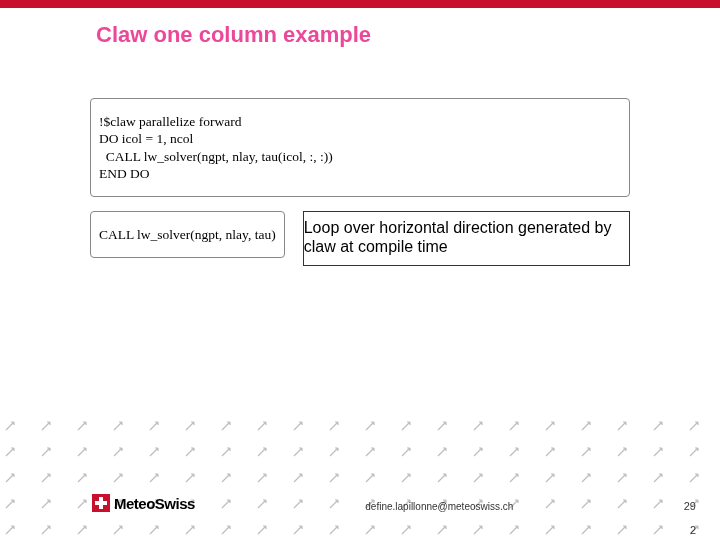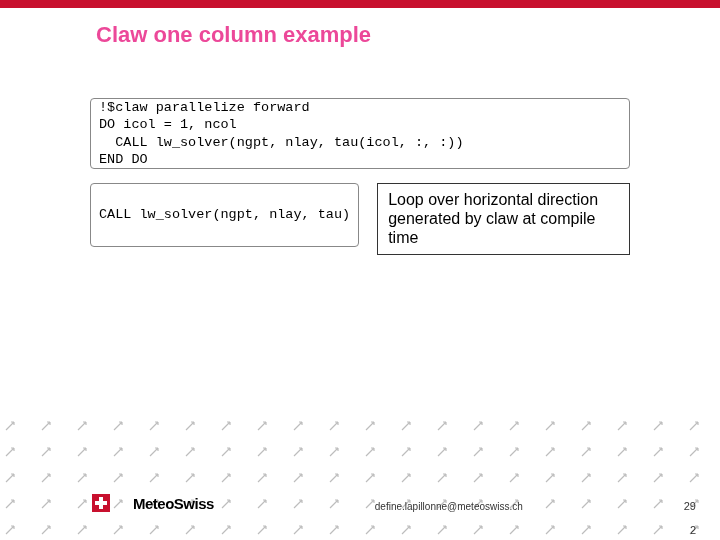--- a/index.html
+++ b/index.html
@@ -23,22 +23,22 @@
     color: #ec4899;
   }
   .content {
     margin: 50px 90px 0 90px;
     position: relative;
   }
   .codebox {
     border: 1px solid #888;
     border-radius: 4px;
     background: #fff;
-    padding: 0 8px;
-    font-family: Liberation Mono, monospace;
+    padding: 14px 8px;
+    font-family: Liberation Serif, serif;
     font-size: 13.5px;
     line-height: 1.28;
     margin-bottom: 14px;
     white-space: pre;
     color: #000;
   }
   .row2 {
     display: flex;
     align-items: stretch;
     gap: 18px;
@@ -46,38 +46,38 @@
   }
   .row2 .codebox {
     margin-bottom: 8px;
     flex: 0 0 auto;
     display: flex;
     align-items: center;
   }
   .annot {
     border: 1px solid #333;
     background: #fff;
-    padding: 6px 10px;
+    padding: 6px 0;
     font-size: 16px;
     line-height: 1.2;
     flex: 1;
   }
   .footer {
     position: absolute;
     left: 92px;
     right: 24px;
     bottom: 28px;
     display: flex;
     align-items: flex-end;
     justify-content: space-between;
   }
   .logo-wrap {
     display: flex;
     align-items: center;
-    gap: 23px;
+    gap: 4px;
     text-align: right;
   }
   .swissflag {
     width: 18px;
     height: 18px;
     background: #c8102e;
     position: relative;
   }
   .swissflag::before, .swissflag::after {
     content: "";

